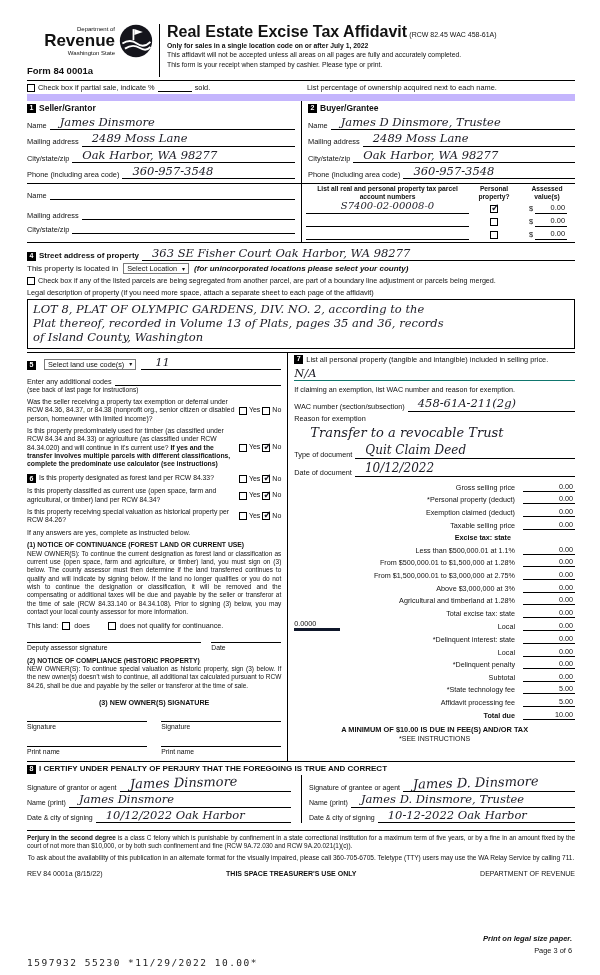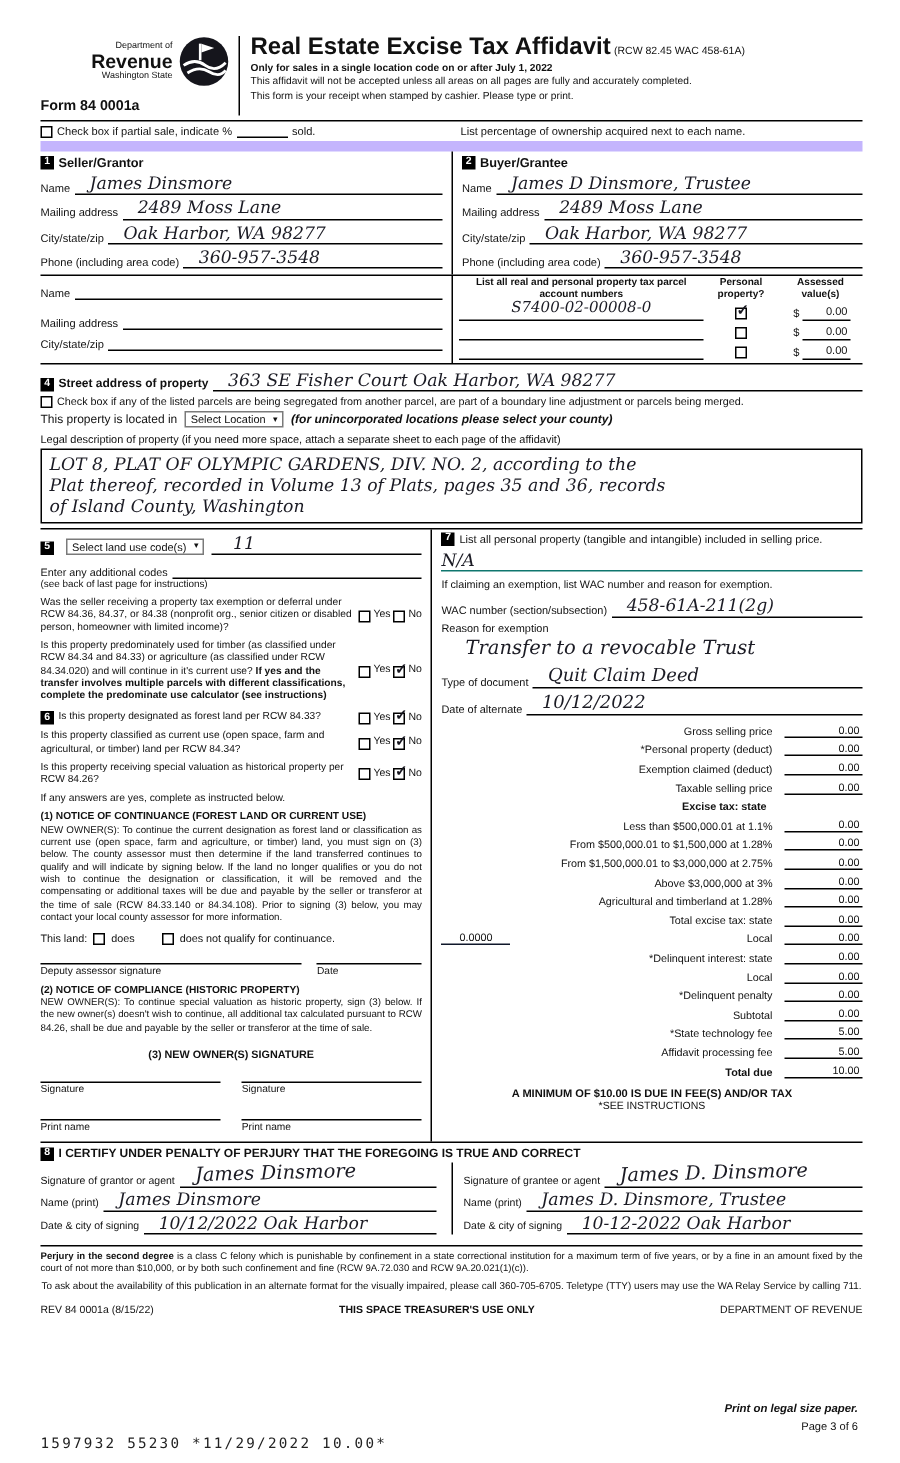--- a/index.html
+++ b/index.html
@@ -29,21 +29,21 @@
   .dropdown { display:inline-flex; align-items:center; gap:5px; border:1px solid #7a7a7a;
               padding:0 3px; height:11px; font-size:7.3px; background:#fff; }
   .caret { font-size:6px; line-height:1; }
 
   
   .header { display:flex; padding-bottom:3px; }
   .logo-col { width:132px; flex:none; }
   .logo-row { display:flex; align-items:center; gap:4px; justify-content:flex-end; padding-right:6px; }
   .dept-text { text-align:right; line-height:1.05; }
   .d1,.d3 { font-size:6px; }
-  .d2 { font-size:13px; font-weight:bold;text-align:right; }
+  .d2 { font-size:17px; font-weight:bold;text-align:right; }
   .form-no { font-weight:bold; font-size:9.5px; margin-top:7px; }
   .title-col { flex:1; border-left:1px solid #000; padding-left:7px; }
   .title { font-size:16px; font-weight:bold; line-height:1.05; }
   .rcw { font-size:7px; font-weight:normal; }
   .note { font-size:6.8px; margin-top:1px; }
 
   
   .topline { display:flex; border-top:1px solid #000; padding:2px 0; font-size:7.4px; align-items:center; }
   .tl-left { width:50%; display:flex; align-items:flex-end; gap:3px; }
   .tl-right { width:50%; padding-left:6px; }
@@ -113,21 +113,21 @@
   .inline-fld { display:flex; align-items:flex-end; margin-top:2px; min-height:13px; }
   .inline-fld .lbl { white-space:nowrap; padding-right:3px; font-size:7.3px; }
 
   
   .fees { margin-top:4px; }
   .fee-row { display:flex; align-items:flex-end; justify-content:flex-end; margin-top:1.6px; font-size:7.2px; min-height:11px; }
   .fee-label { text-align:right; }
   .fee-value { width:52px; border-bottom:1px solid #000; text-align:right; margin-left:8px; padding-right:2px; }
   .fee-sub { justify-content:flex-end; padding-right:62px; font-weight:bold; }
   .fee-sub .fee-value { border-bottom:none; width:0; margin-left:0; }
-  .fee-prefix { border-bottom:1px solid #0f172a; width:46px; text-align:center; margin-right:auto; }
+  .fee-prefix { border-bottom:3px solid #0f172a; width:46px; margin-right:auto; }
   .fee-min { text-align:center; font-weight:bold; font-size:7.4px; margin-top:5px; }
   .fee-see { text-align:center; font-size:7px; margin-top:1px; }
 
   
   .sec8 { border-top:1px solid #000; padding:2px 0 4px; }
   .sec8-head { display:flex; align-items:center; font-size:8px; font-weight:bold; }
   .sec8-cols { display:flex; margin-top:1px; }
   .sec8-col { width:50%; padding-right:10px; }
   .sec8-col + .sec8-col { border-left:1px solid #000; padding-left:7px; padding-right:0; }
   .s8row { display:flex; align-items:flex-end; min-height:15px; }
@@ -307,31 +307,31 @@
   </div>
 
   <div class="sec4">
     <div class="s4row">
       <span class="numbox">4</span>
       <span class="lbl bold">Street address of property</span>
       <span class="wline">
           <span class="hw hw-lg">363 SE Fisher Court    Oak Harbor, WA  98277</span>
         </span>
     </div>
-    <div class="s4loc" style="gap:3px;">
-      <span class="cb"></span>
-      <span style="font-size:7.2px;">Check box if any of the listed parcels are being segregated from another parcel, are part of a boundary line adjustment or parcels being merged.</span>
-    </div>
     <div class="s4loc">
       <span>This property is located in</span>
       <span class="dropdown">
         <span>Select Location</span>
         <span class="caret">▾</span>
       </span>
       <b class="it">(for unincorporated locations please select your county)</b>
+    </div>
+    <div class="s4loc" style="gap:3px;">
+      <span class="cb"></span>
+      <span style="font-size:7.2px;">Check box if any of the listed parcels are being segregated from another parcel, are part of a boundary line adjustment or parcels being merged.</span>
     </div>
     <div class="legal-lbl">Legal description of property (if you need more space, attach a separate sheet to each page of the affidavit)</div>
     <div class="legalbox">
       <span class="hw">LOT 8, PLAT OF OLYMPIC GARDENS, DIV. NO. 2, according to the</span>
       <span class="hw">Plat thereof, recorded in Volume 13 of Plats, pages 35 and 36, records</span>
       <span class="hw">of Island County, Washington</span>
     </div>
   </div>
 
   <div class="cols57">
@@ -476,21 +476,21 @@
         <span class="hw" style="font-size:13px;">Transfer to a revocable Trust</span>
       </div>
 
       <div class="inline-fld">
         <span class="lbl">Type of document</span>
         <span class="wline">
             <span class="hw" style="font-size:12px;">Quit Claim Deed</span>
           </span>
       </div>
       <div class="inline-fld">
-        <span class="lbl">Date of alternate</span>
+        <span class="lbl">Date of document</span>
         <span class="wline">
             <span class="hw" style="font-size:12px;">10/12/2022</span>
           </span>
       </div>
 
       <div class="fees">
         <div class="fee-row">
             <span class="fee-label">Gross selling price</span>
             <span class="fee-value">0.00</span>
           </div>

